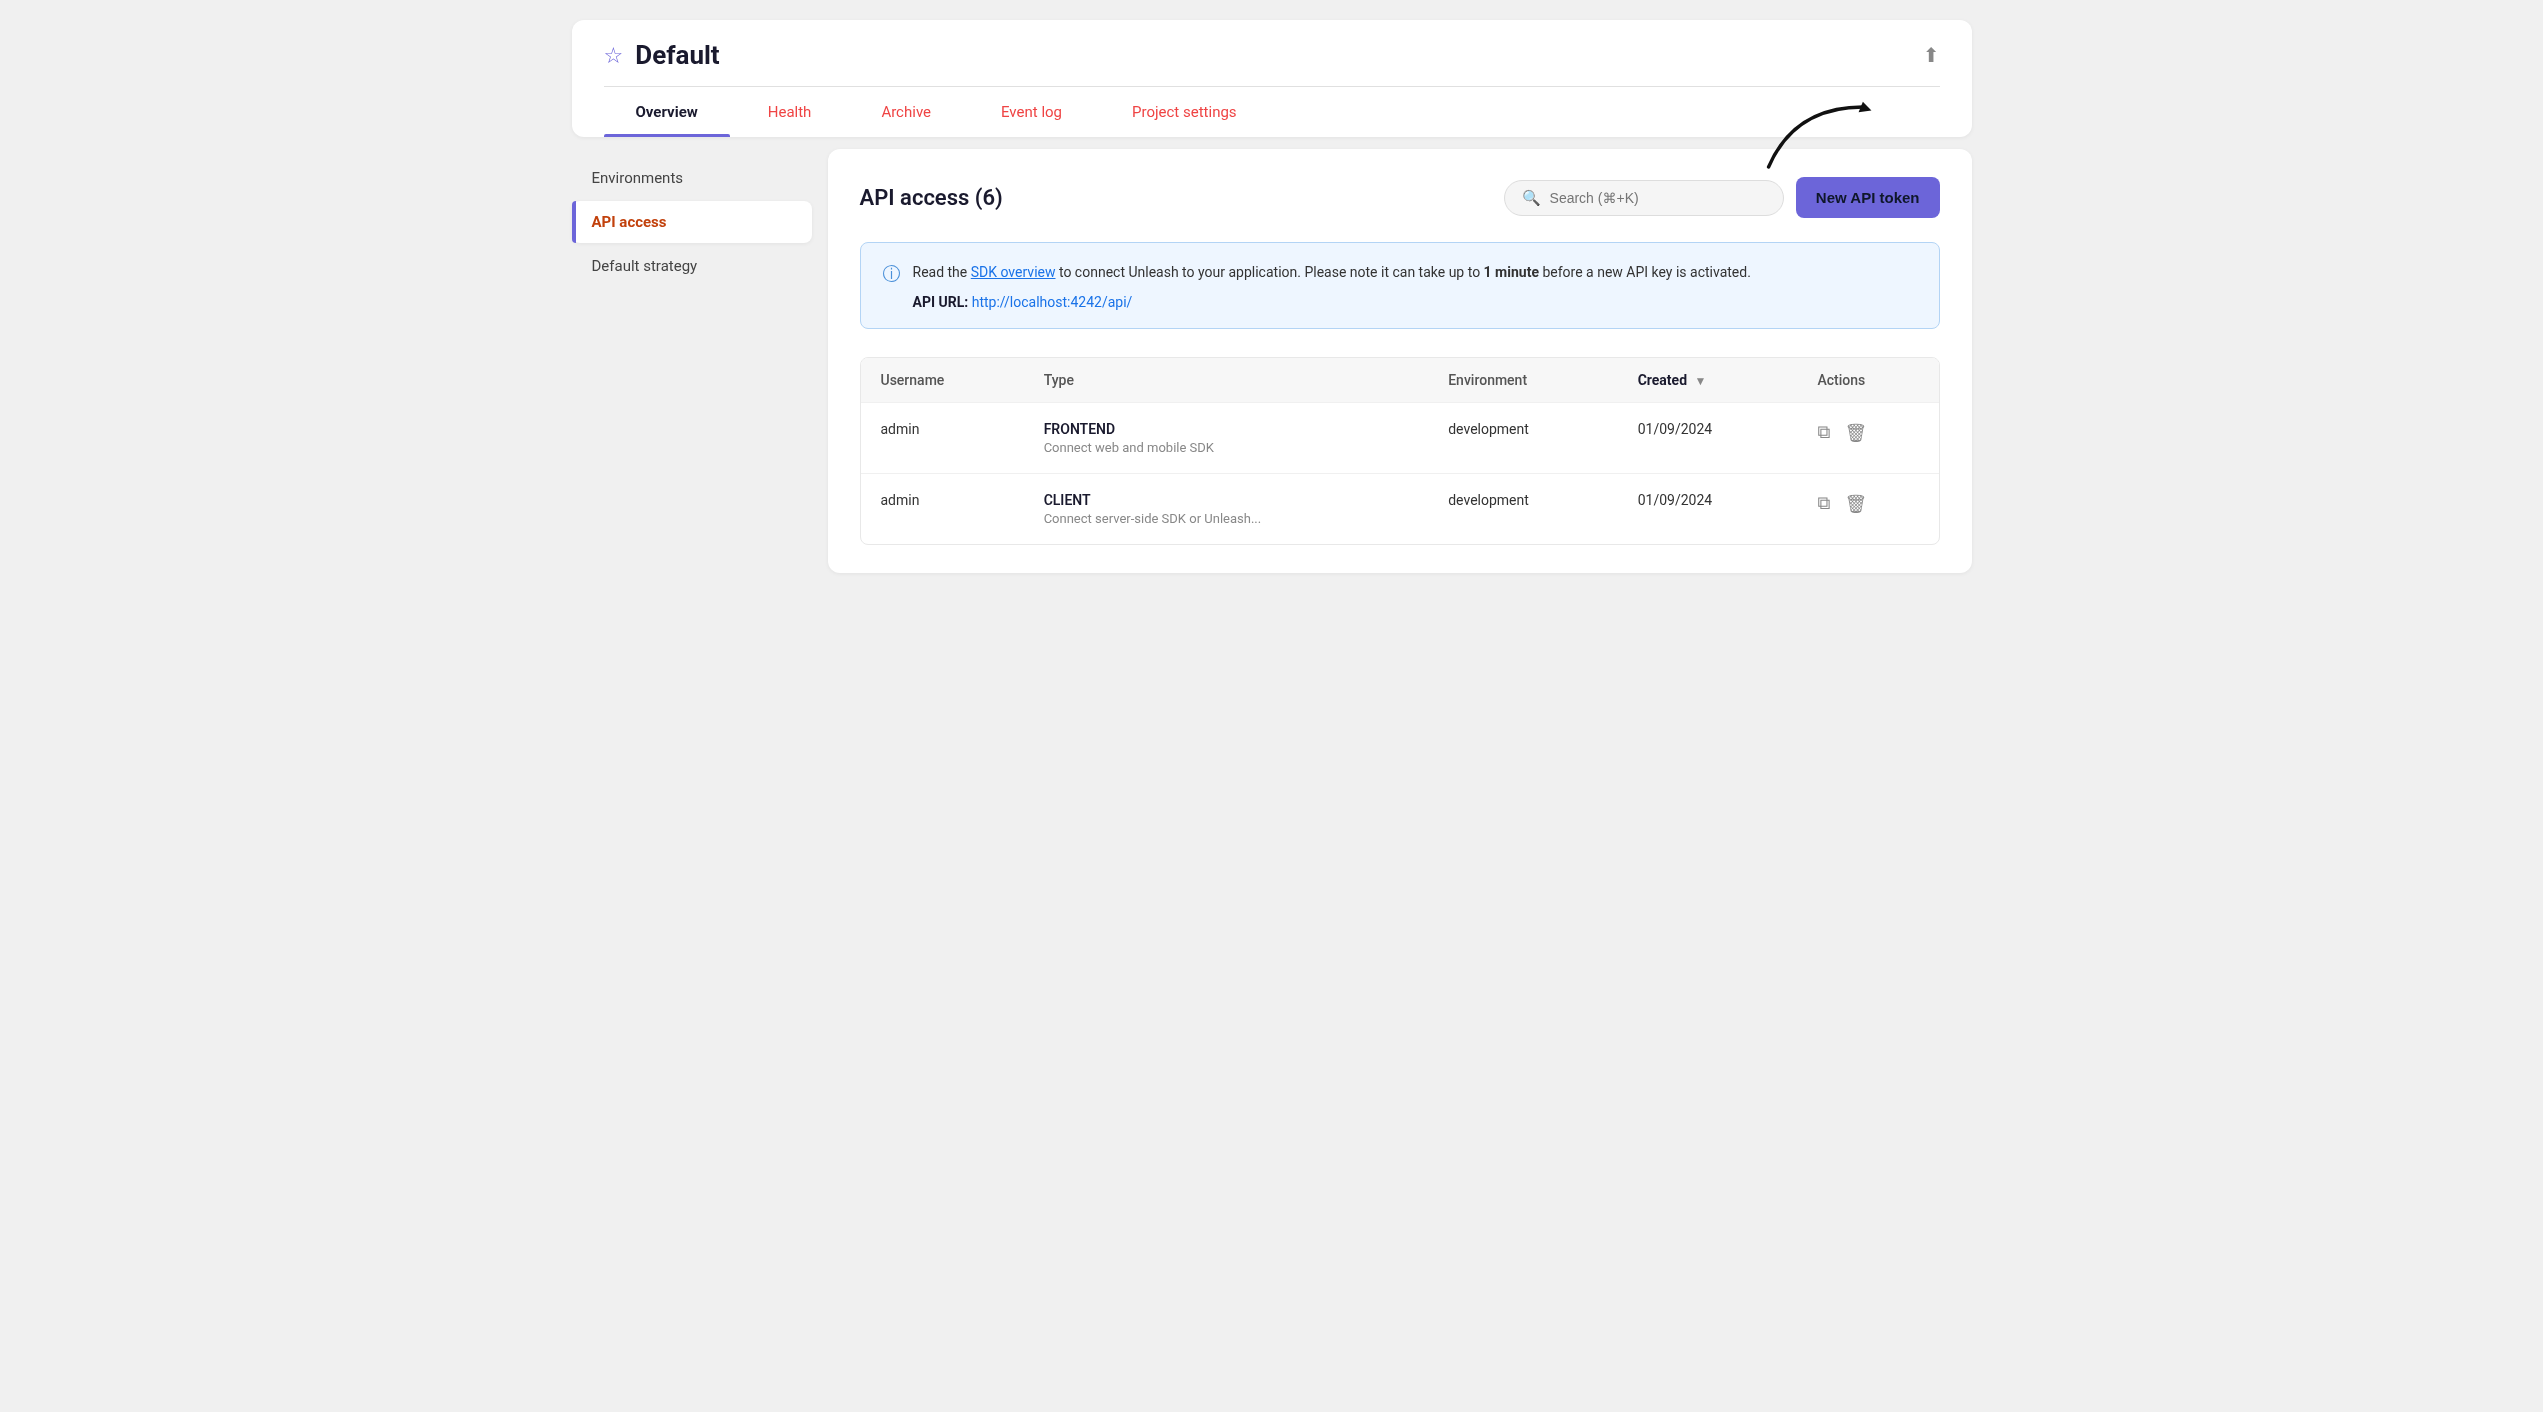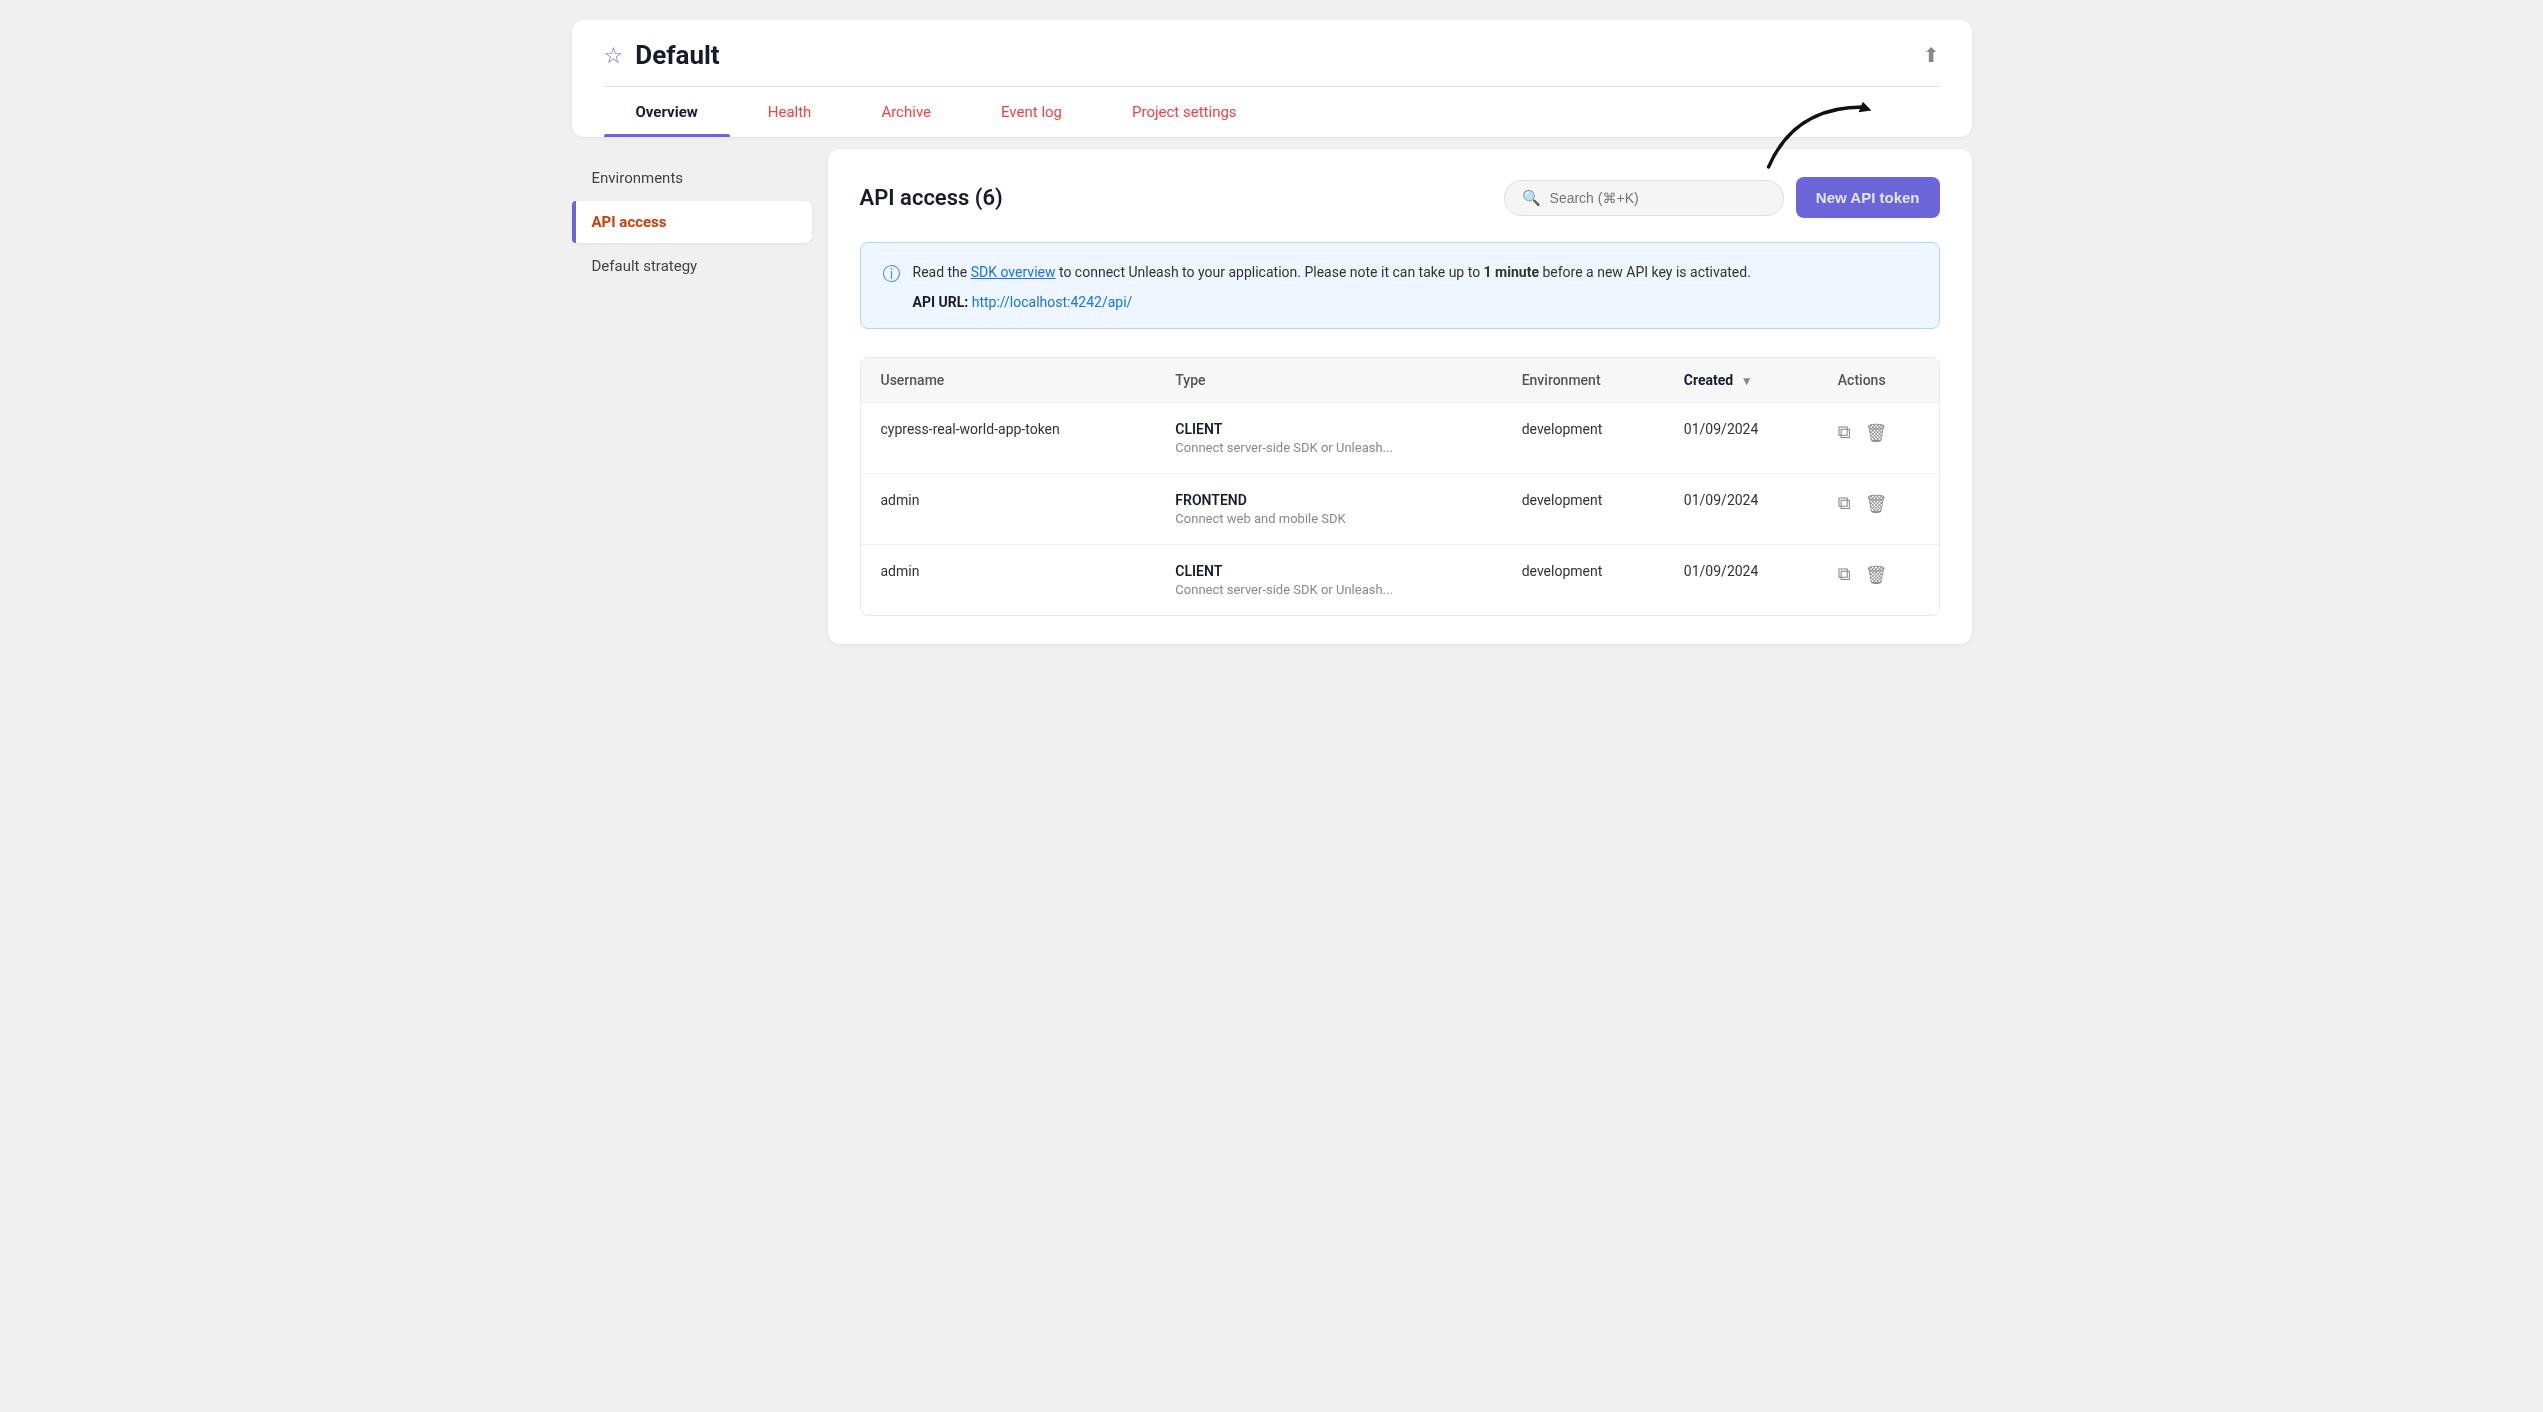--- a/index.html
+++ b/index.html
@@ -177,21 +177,21 @@
       border: none;
       background: transparent;
       outline: none;
       font-size: 14px;
       color: #888;
       width: 100%;
     }
 
     .new-api-btn {
       background: #6c65d9;
-      color: #e5e5e5;
+      color: #0f172a;
       border: none;
       border-radius: 8px;
       padding: 12px 20px;
       font-size: 15px;
       font-weight: 600;
       cursor: pointer;
       white-space: nowrap;
     }
 
     
@@ -401,35 +401,20 @@
               <th>Environment</th>
               <th class="bold">
                 <span>Created</span>
                 <span class="sort-arrow">▼</span>
               </th>
               <th>Actions</th>
             </tr>
           </thead>
           <tbody>
 
-            <tr>
-              <td>cypress-real-world-app-token</td>
-              <td>
-                <span class="type-main">CLIENT</span>
-                <span class="type-sub">Connect server-side SDK or Unleash...</span>
-              </td>
-              <td>development</td>
-              <td>01/09/2024</td>
-              <td>
-                <div class="action-icons">
-                  <span class="action-icon">⧉</span>
-                  <span class="action-icon">🗑</span>
-                </div>
-              </td>
-            </tr>
 
             <tr>
               <td>admin</td>
               <td>
                 <span class="type-main">FRONTEND</span>
                 <span class="type-sub">Connect web and mobile SDK</span>
               </td>
               <td>development</td>
               <td>01/09/2024</td>
               <td>

